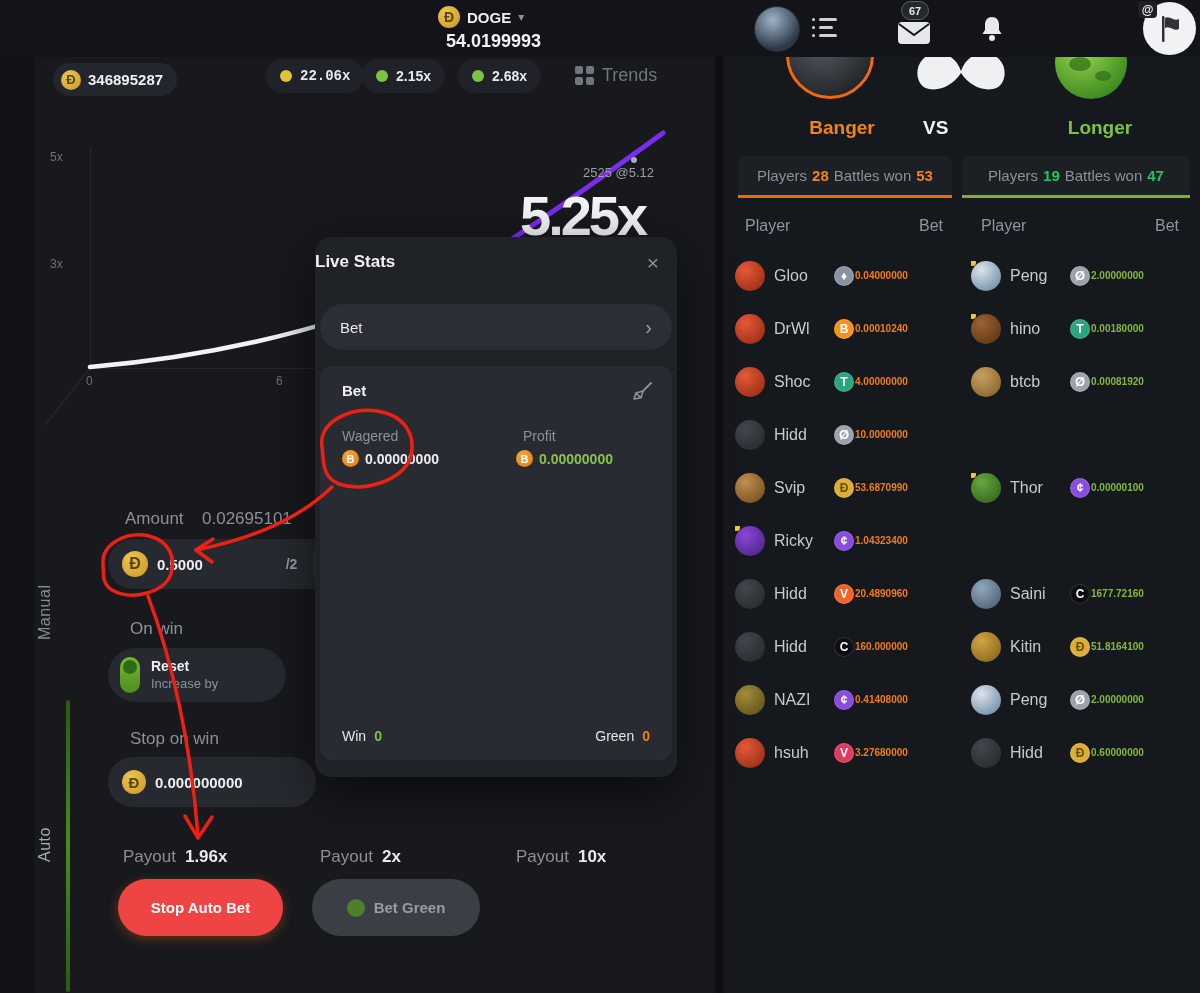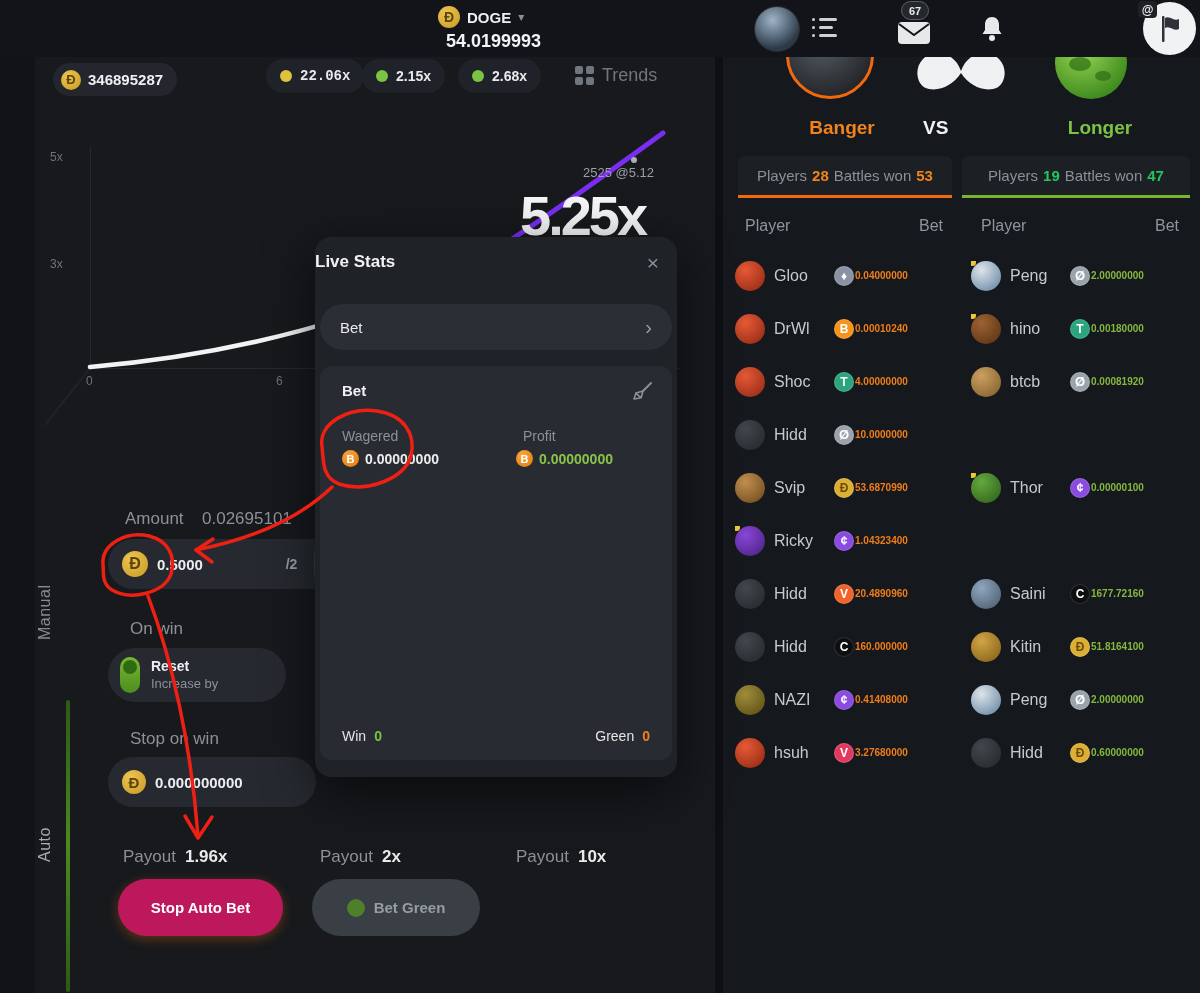--- a/index.html
+++ b/index.html
@@ -69,21 +69,21 @@
   .mini-btn { color:#9aa0a6; font-size:14px; font-weight:bold; cursor:pointer; padding:0 8px; }
   .vdiv { width:1px; height:22px; background:#3a3f46; }
   #onwin-toggle { position:absolute; left:73px; top:591px; width:178px; height:54px; border-radius:27px;
     background:#262a30; display:flex; align-items:center; padding:0 12px; gap:11px; cursor:pointer; z-index:10; }
   #toggle-capsule { width:20px; height:36px; border-radius:10px; background:linear-gradient(180deg,#7ab832,#4c8d1e); position:relative; flex:none; }
   #toggle-knob { position:absolute; left:3px; top:3px; width:14px; height:14px; border-radius:50%; background:#2f6b12; }
   .payout-lbl { position:absolute; color:#8b9197; font-size:17px; display:flex; gap:9px; align-items:center; }
   .payout-lbl b { color:#e8eaec; font-size:17px; }
   .bet-btn { position:absolute; height:57px; border-radius:29px; display:flex; align-items:center; justify-content:center;
     gap:9px; font-weight:bold; font-size:15px; cursor:pointer; z-index:10; }
-  #stop-auto { background:#be185d; color:#fff; box-shadow:0 3px 12px rgba(242,105,13,.35); }
+  #stop-auto { background:#ef4444; color:#fff; box-shadow:0 3px 12px rgba(242,105,13,.35); }
   .gray-btn { background:#3a3f45; color:#979da4; }
   .btn-dot { width:18px; height:18px; border-radius:50%; }
 
   
   #modal { position:absolute; left:315px; top:237px; width:362px; height:540px; background:#1f2227;
     border-radius:16px; z-index:50; box-shadow:0 14px 50px rgba(0,0,0,.6); }
   #modal-title { position:absolute; left:0; right:0; top:15px; text-align:left; color:#f0f1f3; font-weight:bold; font-size:17px; }
   #modal-close { position:absolute; right:14px; top:10px; color:#8b9197; font-size:21px; cursor:pointer; padding:4px; }
   #collapsed-row { position:absolute; left:5px; top:67px; width:352px; height:46px; background:#2b2e34;
     border-radius:23px; display:flex; align-items:center; padding:0 20px; cursor:pointer; }

